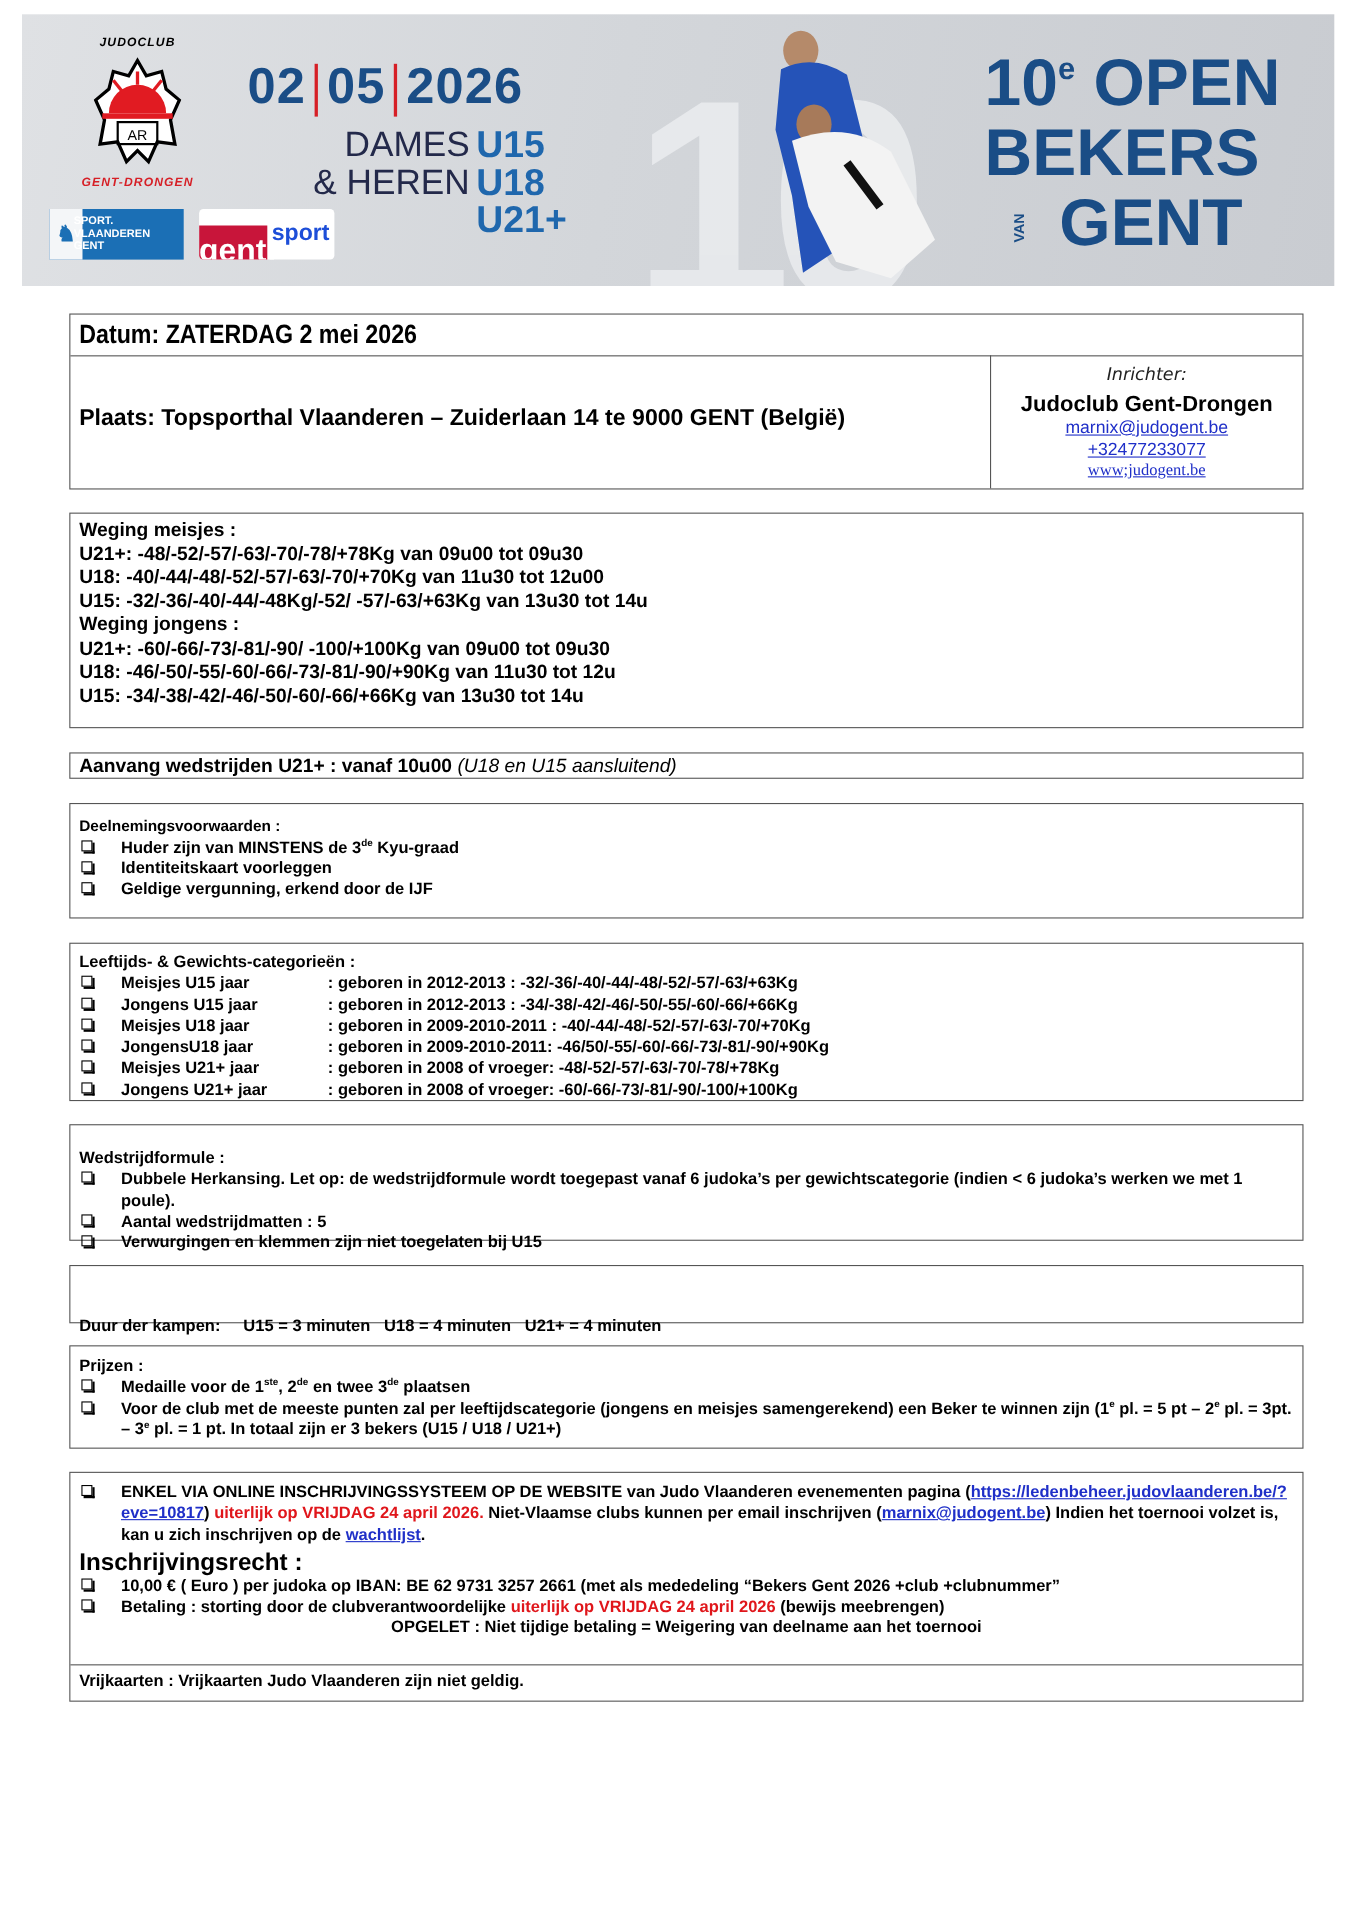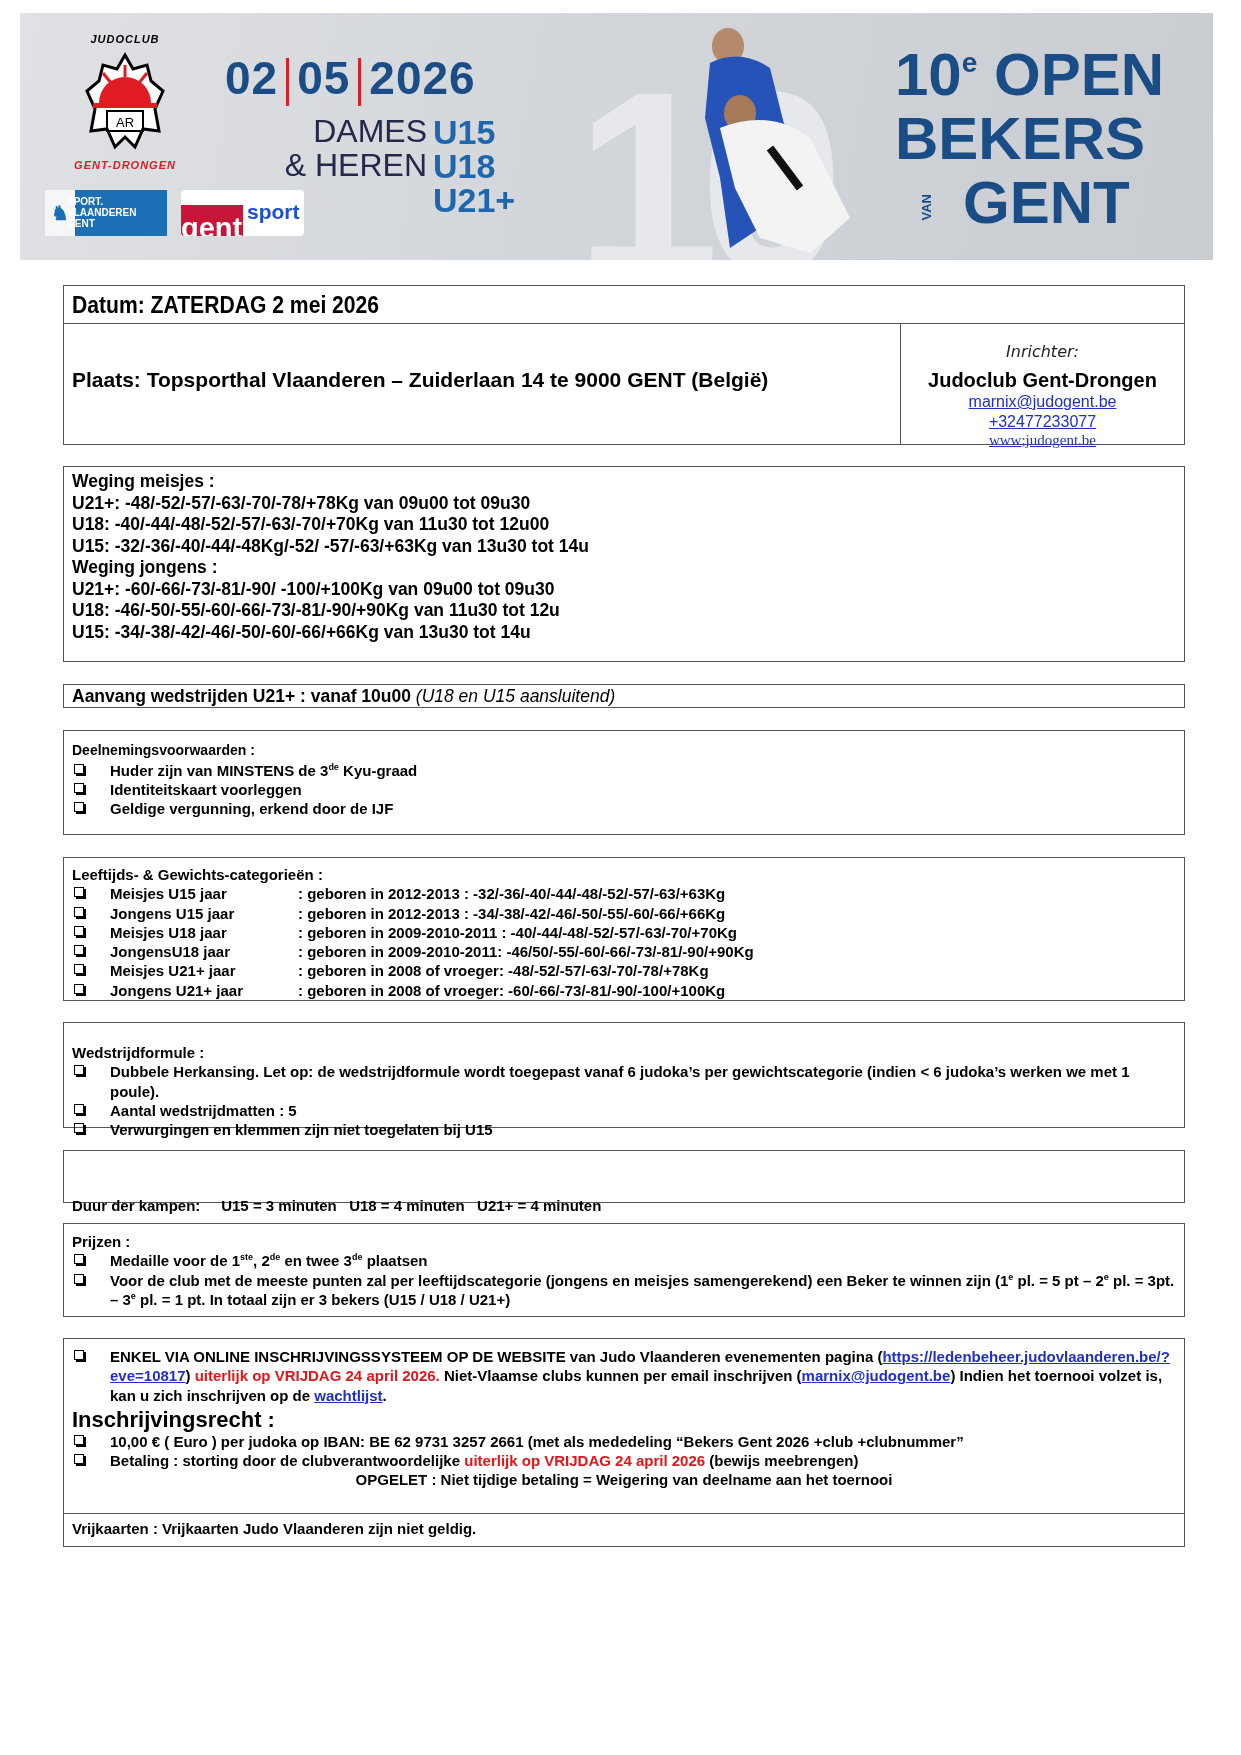--- a/index.html
+++ b/index.html
@@ -95,21 +95,21 @@
     <div><span class="van">VAN</span><span>GENT</span></div>
   </div>
 </div>
 
 <div class="box" style="top:285px;height:160px;">
   <div class="narrow b" style="position:absolute;left:8px;top:5px;font-size:24px;transform:scaleX(.88);transform-origin:left;white-space:nowrap;">Datum: ZATERDAG 2 mei 2026</div>
   <div style="position:absolute;left:0;right:0;top:37px;border-top:1px solid #555;"></div>
   <div style="position:absolute;left:836px;top:37px;bottom:0;border-left:1.5px solid #555;"></div>
   <div class="b" style="position:absolute;left:8px;top:82px;font-size:21px;white-space:nowrap;">Plaats: Topsporthal Vlaanderen – Zuiderlaan 14 te 9000 GENT (België)</div>
   <div style="position:absolute;left:837px;right:0;top:44px;text-align:center;">
-    <div class="i" style="font-family:'DejaVu Sans',sans-serif;font-size:16px;color:#222;margin-top:12px;">Inrichter:</div>
+    <div class="i" style="font-family:'DejaVu Sans',sans-serif;font-size:16px;color:#222;">Inrichter:</div>
     <div class="b" style="font-size:20px;margin-top:8px;">Judoclub Gent-Drongen</div>
     <div class="link" style="font-size:16px;line-height:20px;">marnix@judogent.be</div>
     <div class="link" style="font-size:16px;line-height:19px;">+32477233077</div>
     <div class="link" style="font-family:'Liberation Serif',serif;font-size:15px;line-height:18px;">www;judogent.be</div>
   </div>
 </div>
 
 <div class="box b" style="top:466px;height:196px;padding:4px 8px;font-size:17.5px;line-height:21.5px;">
   <div>Weging meisjes :</div>
   <div>U21+: -48/-52/-57/-63/-70/-78/+78Kg van 09u00 tot 09u30</div>

